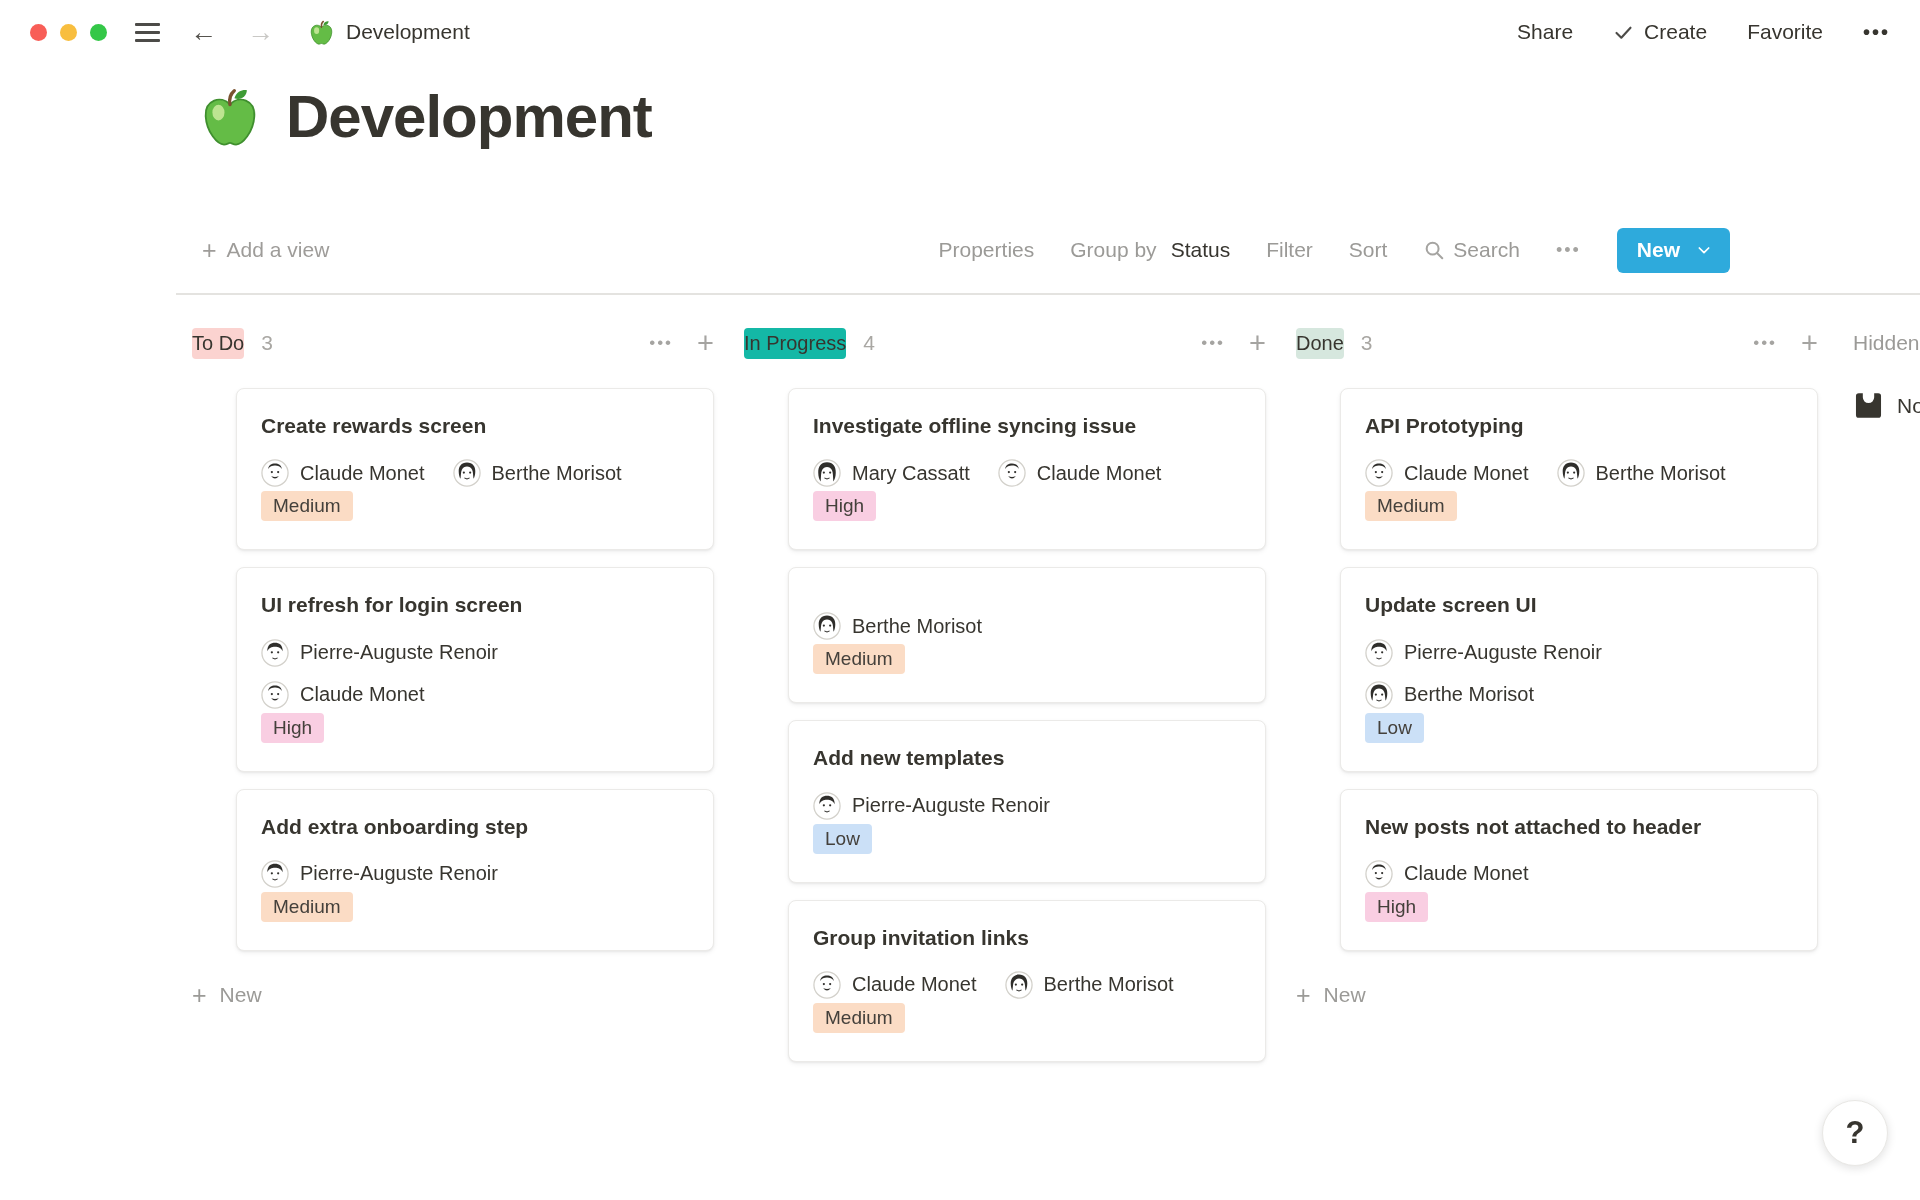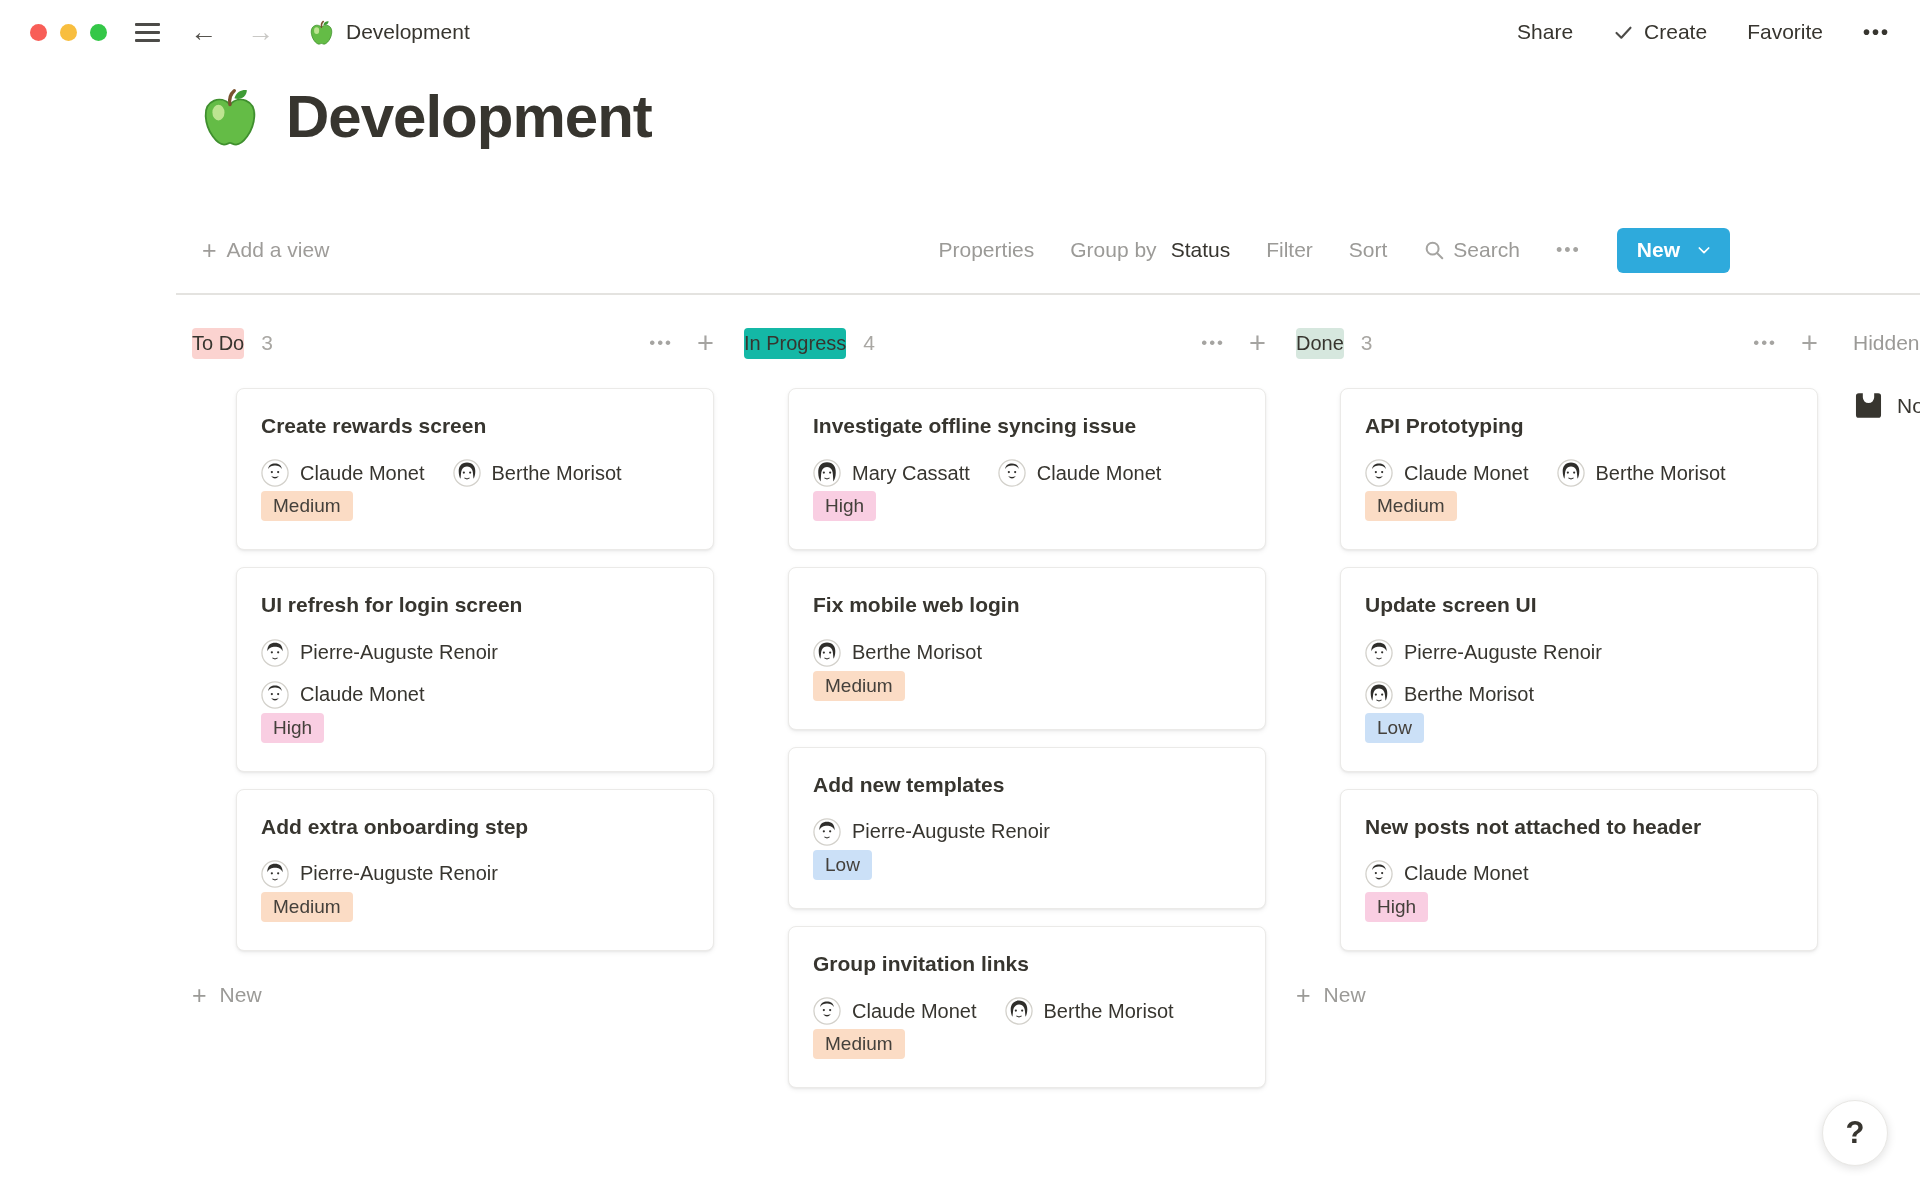--- a/index.html
+++ b/index.html
@@ -281,21 +281,20 @@
                       <circle cx="14.7" cy="11.2" r=".95" fill="#2F2E2B"></circle>
                       <path d="M8.7 14.5 q3.3 1.9 6.6 0 q-1.6 2.2 -3.3 2.2 q-1.7 0 -3.3 -2.2 Z" fill="#2F2E2B"></path>
                     </svg></span>
                   <span>Claude Monet</span>
                 </span>
               </div>
             </div>
             <div class="badge-row"><span class="p-badge" style="background: rgb(249, 206, 226);">High</span></div>
           </div>
           <div class="card">
-            <div class="card-title">Fix mobile web login</div>
             <div class="rows">
               <div class="row">
                 <span class="assignee">
                   <span class="avatar"><svg viewBox="0 0 24 24">
                       <circle cx="12" cy="12" r="11.2" fill="#FFFFFF" stroke="#D3D1CB" stroke-width="1.1"></circle>
                       <path d="M12 3.1 C7.1 3.1 4.7 6.6 4.9 11 C5 13.6 5.5 15.7 6.4 16.9 C6.9 14.1 6.6 11.5 7.6 9.3 C8.6 7.3 10 6.5 12 6.5 C14 6.5 15.4 7.3 16.4 9.3 C17.4 11.5 17.1 14.1 17.6 16.9 C18.5 15.7 19 13.6 19.1 11 C19.3 6.6 16.9 3.1 12 3.1 Z" fill="#2F2E2B"></path>
                       <circle cx="9.3" cy="11.6" r=".95" fill="#2F2E2B"></circle>
                       <circle cx="14.7" cy="11.6" r=".95" fill="#2F2E2B"></circle>
                       <path d="M10.2 16.4 q1.8 1.2 3.6 0" stroke="#2F2E2B" stroke-width="1" fill="none" stroke-linecap="round"></path>
                     </svg></span>

